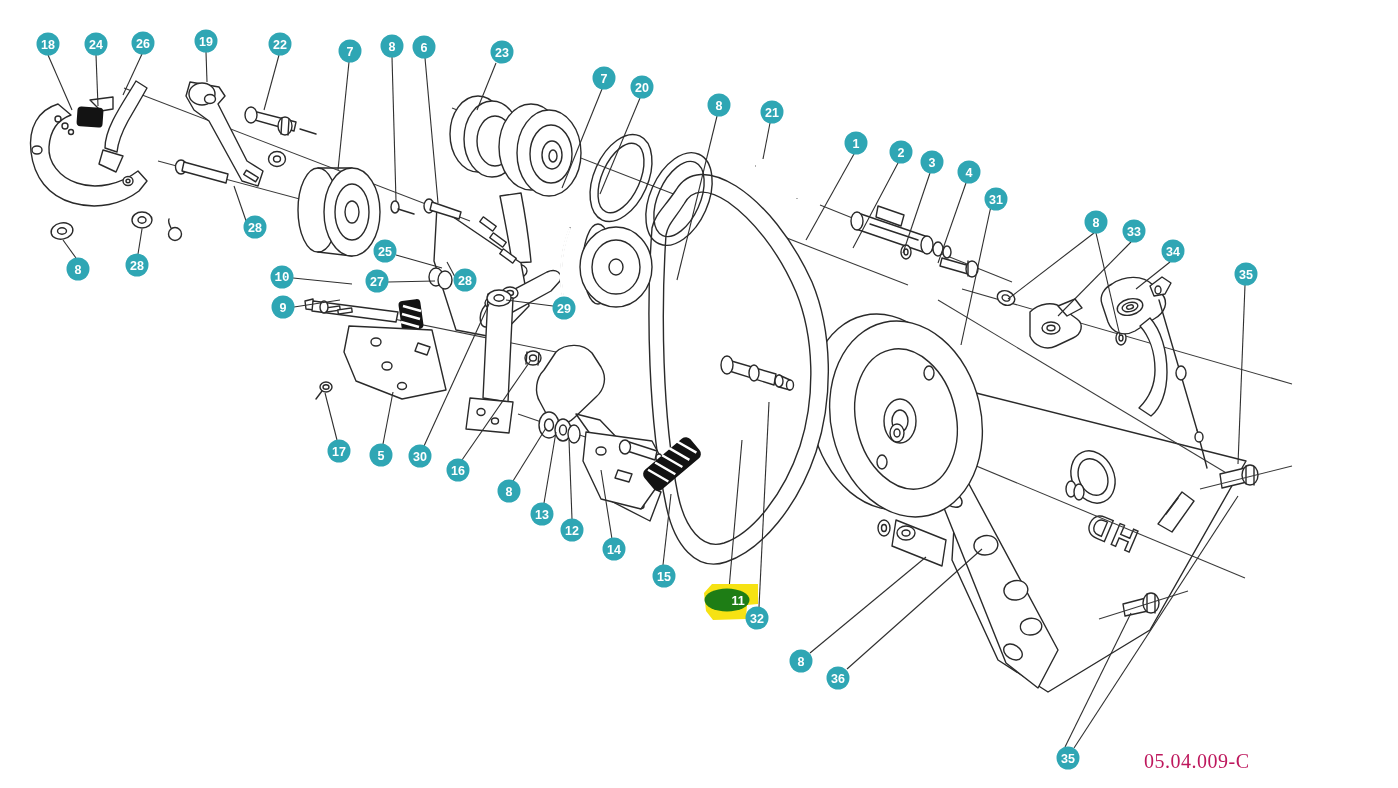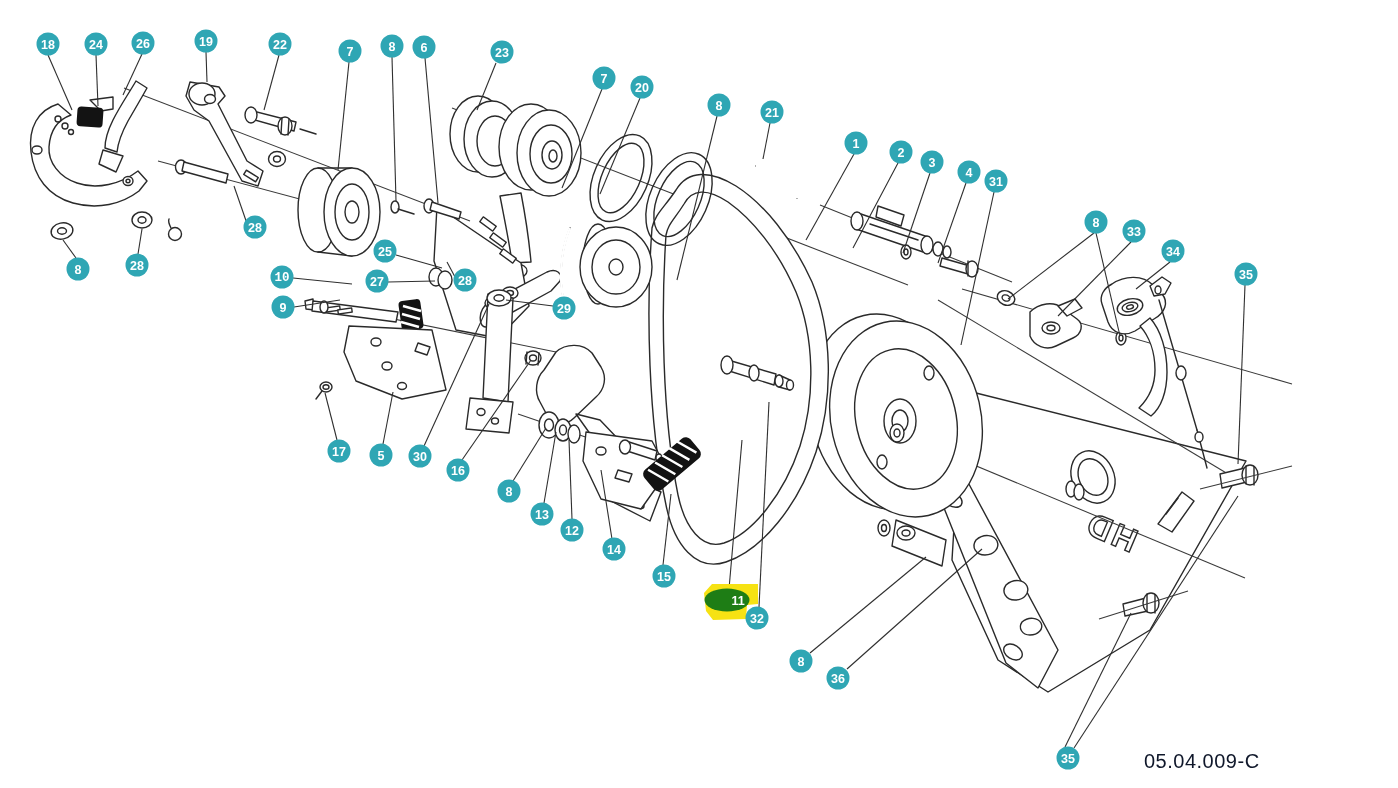--- a/index.html
+++ b/index.html
@@ -14,22 +14,22 @@
   svg .ld{stroke:#2f2f2f;stroke-width:1.1;fill:none;}
   svg .zig{stroke:#fff;stroke-width:2.4;fill:none;}
   svg .stamp{font-family:"Liberation Sans",sans-serif;font-weight:bold;font-size:33px;
              letter-spacing:3px;fill:#ffffff;stroke:#2a2a2a;stroke-width:1.4;}
   .badge-layer{position:absolute;left:0;top:0;width:100%;height:100%;}
   .badge{position:absolute;width:23px;height:23px;border-radius:50%;
          background:#2fa6b4;color:#fff;display:flex;align-items:center;justify-content:center;
          font-size:12.5px;font-weight:bold;transform:translate(-50%,-50%);
          font-family:"Liberation Sans",sans-serif;cursor:pointer;user-select:none;}
   .badge.highlighted{background:#1e7d15;}
-  .drawing-code{position:absolute;left:1144px;top:750px;font-size:20px;color:#0f172a;
-                letter-spacing:0.5px;font-family:Liberation Sans, sans-serif;}
+  .drawing-code{position:absolute;left:1144px;top:750px;font-size:20px;color:#be185d;
+                letter-spacing:0.5px;font-family:Liberation Serif, serif;}
 </style>
 </head>
 <body>
 
 <div class="stage">
 
 <svg width="1398" height="788" viewBox="0 0 1398 788">
 
   <g>
     <line class="ax" x1="124" y1="88" x2="470" y2="221"></line>
@@ -374,21 +374,21 @@
   </div>
       <div class="badge" style="left: 901px; top: 152px;">
     <span>2</span>
   </div>
       <div class="badge" style="left: 932px; top: 162px;">
     <span>3</span>
   </div>
       <div class="badge" style="left: 969px; top: 172px;">
     <span>4</span>
   </div>
-      <div class="badge" style="left: 996px; top: 181px;">
+      <div class="badge" style="left: 996px; top: 199px;">
     <span>31</span>
   </div>
       <div class="badge" style="left: 1096px; top: 222px;">
     <span>8</span>
   </div>
       <div class="badge" style="left: 1134px; top: 231px;">
     <span>33</span>
   </div>
       <div class="badge" style="left: 1173px; top: 251px;">
     <span>34</span>

